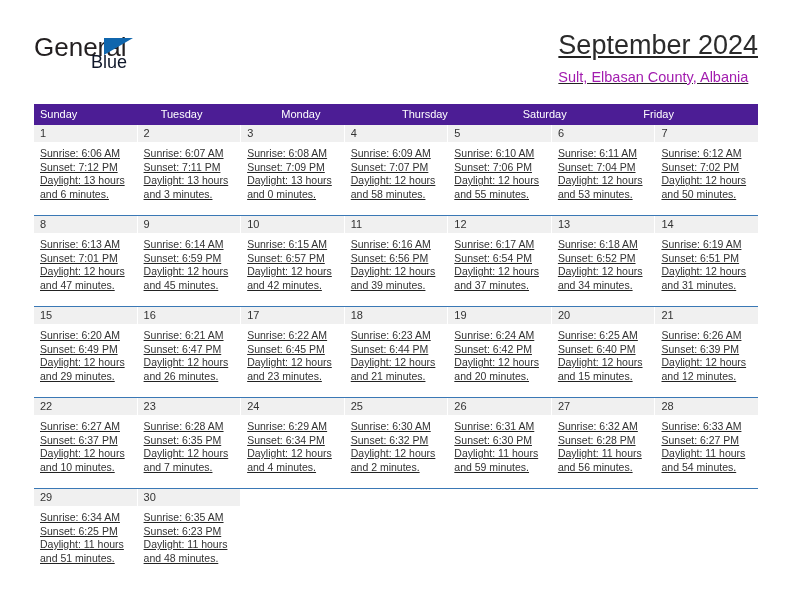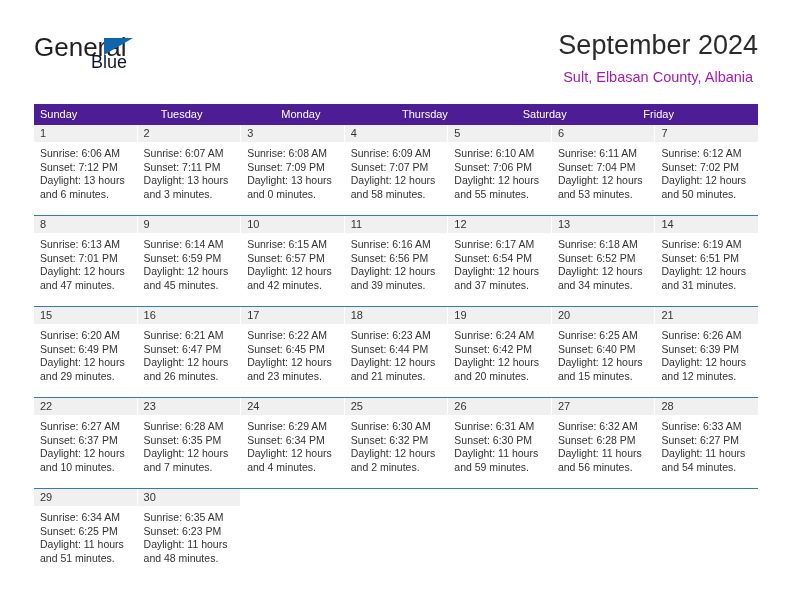--- a/index.html
+++ b/index.html
@@ -60,21 +60,22 @@
     top: 20px;
     font-size: 18px;
     color: #0f172a;
     font-family: "Liberation Sans", sans-serif;
   }
 
   .title-wrap {
     position: absolute;
     right: 0;
     top: 0;
-    text-align: center;
+    text-align: left;
+    text-decoration: underline;
   }
   .cal-title {
     font-size: 27px;
     color: #2b2b2b;
     font-weight: normal;
     line-height: 34px;
     white-space: nowrap;
   }
   .cal-subtitle {
     font-size: 14.5px;
@@ -131,20 +132,21 @@
     border-bottom: 1px solid #ffffff;
   }
   .daynum {
     font-size: 11px;
     color: #333333;
     line-height: 17px;
     padding-left: 6px;
   }
   .cell-body {
     padding: 4px 6px 0 6px;
+    text-decoration: underline;
   }
   .cell-line {
     font-size: 10.5px;
     line-height: 13.5px;
     color: #333333;
     white-space: nowrap;
   }
 </style>
 </head>
 <body>

